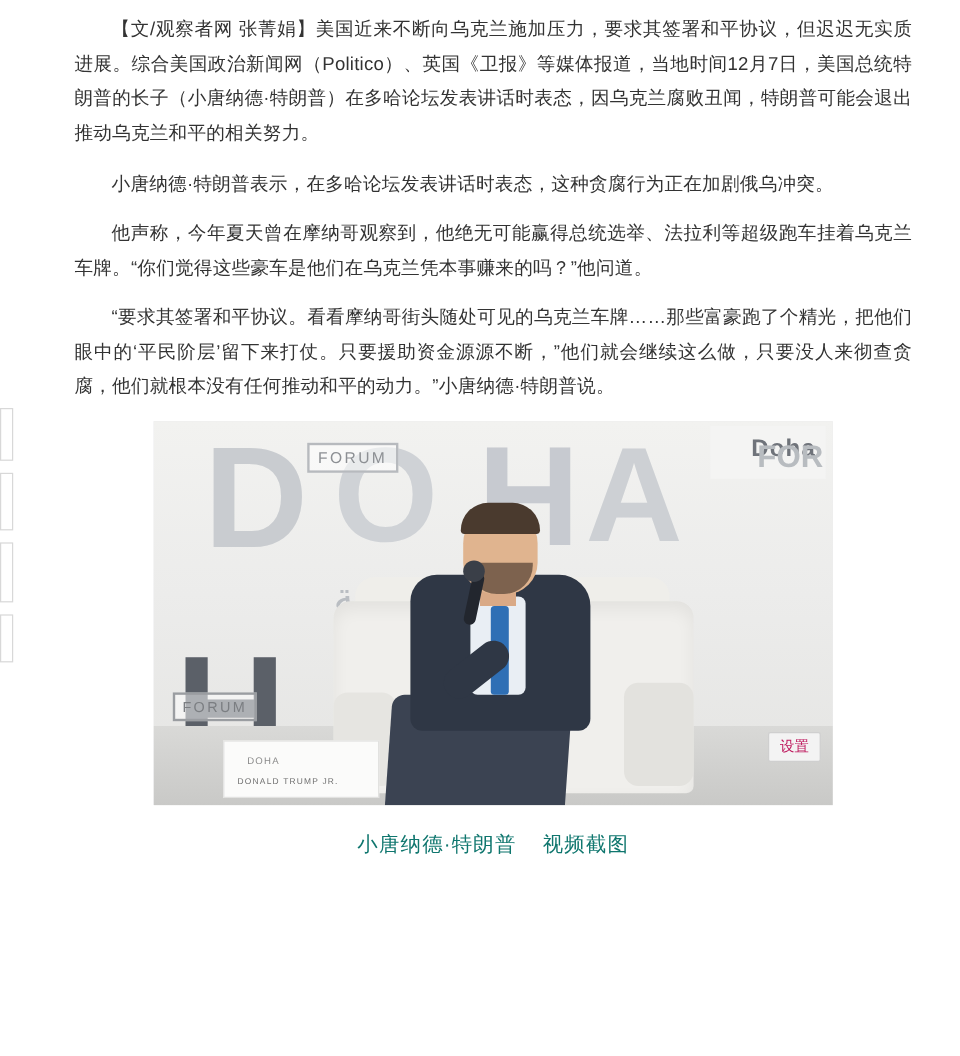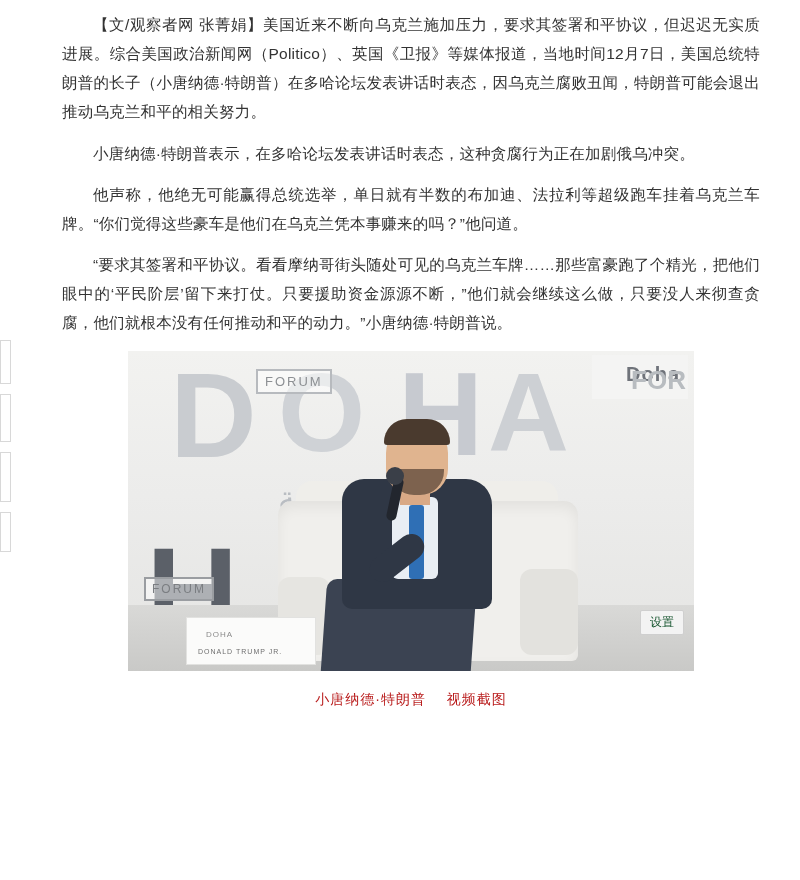--- a/index.html
+++ b/index.html
@@ -196,29 +196,29 @@
   .plate-l2 {
     position:absolute; left: 70px; bottom: 16px; font-size: 7px; color:#6f6f6f;
     letter-spacing: 1px;
   }
   .settings-badge {
     position: absolute;
     right: 10px;
     bottom: 36px;
     background: rgba(245,245,245,0.92);
     border: 1px solid #cfcfcf;
-    color: #14532d;
+    color: #be185d;
     font-size: 12px;
     padding: 3px 9px;
     border-radius: 2px;
   }
   .caption {
     margin-top: 16px;
-    font-size: 14px;
-    color: #b91c1c;
+    font-size: 17px;
+    color: #0f766e;
     letter-spacing: 1px;
   }
   .caption .cap-credit {
     margin-left: 16px;
   }
 </style>
 </head>
 <body>
 
 <div class="page">
@@ -226,21 +226,21 @@
   <div class="left-strip">
     <div class="left-box b1"></div>
     <div class="left-box b2"></div>
     <div class="left-box b3"></div>
     <div class="left-box b4"></div>
   </div>
 
   <div class="article">
     <p class="para first">【文/观察者网 张菁娟】美国近来不断向乌克兰施加压力，要求其签署和平协议，但迟迟无实质进展。综合美国政治新闻网（Politico）、英国《卫报》等媒体报道，当地时间12月7日，美国总统特朗普的长子（小唐纳德·特朗普）在多哈论坛发表讲话时表态，因乌克兰腐败丑闻，特朗普可能会退出推动乌克兰和平的相关努力。</p>
     <p class="para">小唐纳德·特朗普表示，在多哈论坛发表讲话时表态，这种贪腐行为正在加剧俄乌冲突。</p>
-    <p class="para">他声称，他绝无可能赢得总统选举，单日就有半数的布加迪、法拉利等超级跑车挂着乌克兰车牌。“你们觉得这些豪车是他们在乌克兰凭本事赚来的吗？”他问道。</p>
+    <p class="para">他声称，今年夏天曾在摩纳哥观察到，他绝无可能赢得总统选举、法拉利等超级跑车挂着乌克兰车牌。“你们觉得这些豪车是他们在乌克兰凭本事赚来的吗？”他问道。</p>
     <p class="para">“要求其签署和平协议。看看摩纳哥街头随处可见的乌克兰车牌……那些富豪跑了个精光，把他们眼中的‘平民阶层’留下来打仗。只要援助资金源源不断，”他们就会继续这么做，只要没人来彻查贪腐，他们就根本没有任何推动和平的动力。”小唐纳德·特朗普说。</p>
 
     <div class="figure">
       <div class="photo-wrap">
         <div class="backdrop">
           <div class="bd-letter bd-D">D</div>
           <div class="bd-letter bd-O">O</div>
           <div class="bd-letter bd-H1">H</div>
           <div class="bd-letter bd-A1">A</div>
           <div class="bd-letter bd-H2">H</div>

